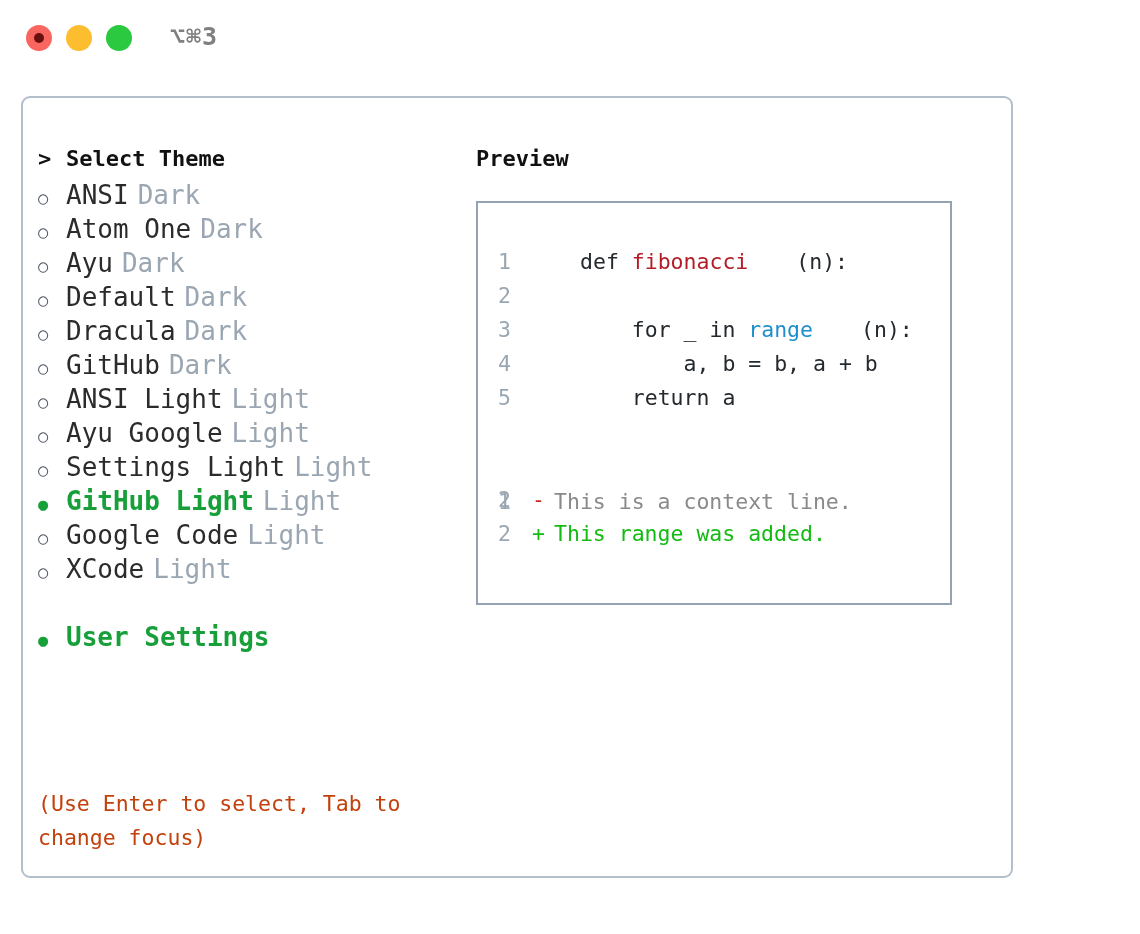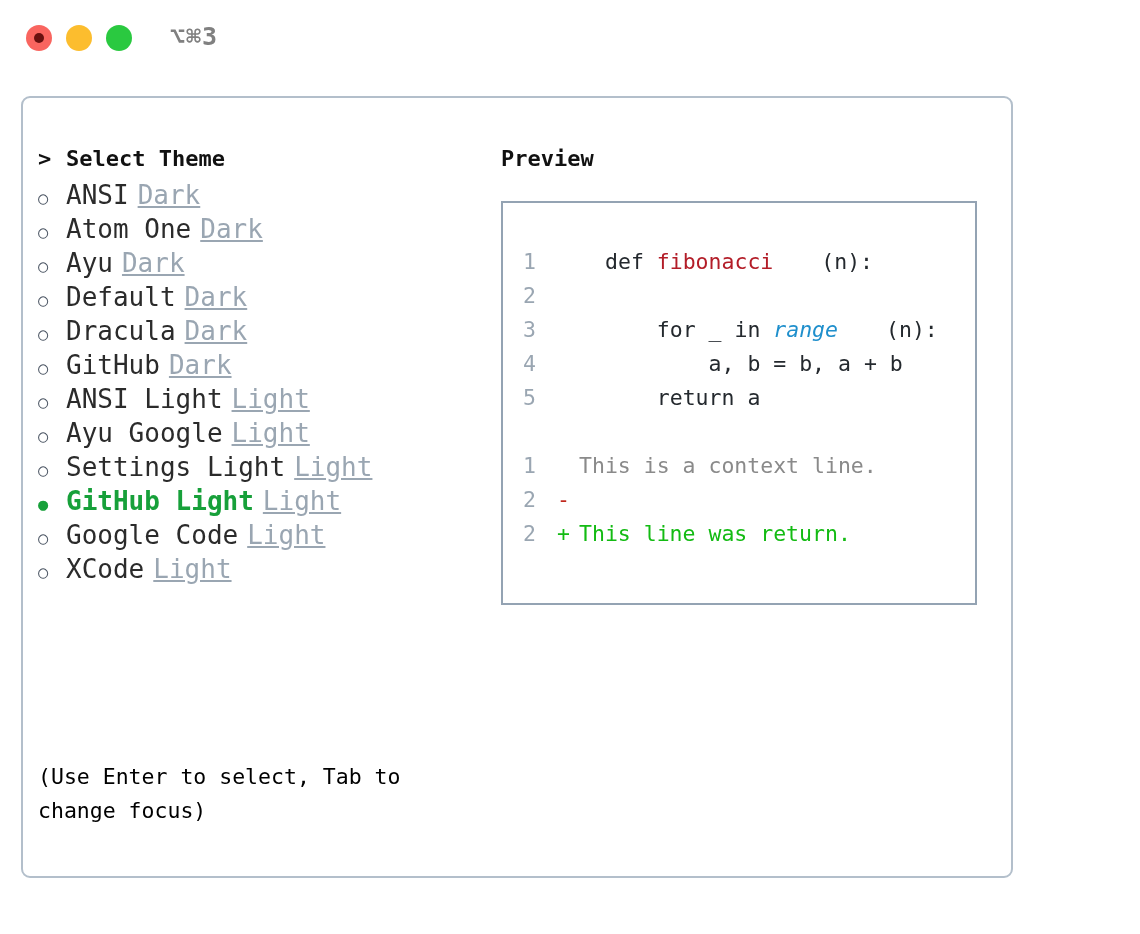--- a/index.html
+++ b/index.html
@@ -107,41 +107,40 @@
     color: #111111;
     font-size: 22px;
   }
   #header-row .marker { color: #111111; font-weight: bold; }
 
   .label { color: #2b2b2b; }
   .label.selected { color: #17a03a; font-weight: bold; }
   .variant {
     color: #9aa6b2;
     margin-left: 9px;
-    text-decoration: underline;
   }
 
   .spacer-row { height: 34px; }
 
   #apply-header .marker::before { content: ""; }
 
   #help-text {
     position: absolute;
     left: 15px;
-    top: 662px;
+    top: 689px;
     width: 412px;
     font-size: 21.5px;
     line-height: 34px;
-    color: #000000;
+    color: #c2410c;
   }
 
   
   #right-col {
     position: absolute;
-    left: 478px;
+    left: 453px;
     top: 48px;
   }
   #preview-title {
     font-size: 22px;
     font-weight: bold;
     color: #111111;
     margin: 0 0 30px 0;
     white-space: pre;
   }
   #preview-box {
@@ -164,29 +163,29 @@
     width: 26px;
     flex: 0 0 26px;
     color: #9aa6b2;
     text-align: left;
   }
   .codetext { color: #24292e; }
   .gutter-gap { width: 8px; flex: 0 0 8px; }
 
   .tok-fn    { color: #b31d28; }
   .tok-num   { color: #0e8080; }
-  .tok-blue  { color: #1f8fcc; font-style: italic; }
+  .tok-blue  { color: #1f8fcc; }
   .tok-plain { color: #24292e; margin-left: 48px; }
 
   .diff-mark {
     width: 22px;
     flex: 0 0 22px;
     display: inline-block;
   }
-  .diff-ctx  { color: #8a8a8a; }
+  .diff-ctx  { color: #8a8a8a; margin-top: 36px; }
   .diff-del  { color: #c0271c; }
   .diff-add  { color: #13bb13; }
 
   .blank-line { height: 34px; }
 </style>
 </head>
 <body>
 
 <div id="window">
 
@@ -238,20 +237,23 @@
       </div>
       <div class="row">
         <span class="marker bullet-hollow"></span><span class="label">Google Code</span><span class="variant">Light</span>
       </div>
       <div class="row">
         <span class="marker bullet-hollow"></span><span class="label">XCode</span><span class="variant">Light</span>
       </div>
 
       <div class="spacer-row"></div>
 
+      <div class="row">
+        <span class="marker bullet-filled sel"></span><span class="label selected">User Settings</span>
+      </div>
     </div>
 
     <div id="help-text">(Use Enter to select, Tab to change focus)</div>
 
     <div id="right-col">
       <div id="preview-title">Preview</div>
 
       <div id="preview-box">
 
         <div class="code-line">
@@ -276,20 +278,20 @@
 
         <div class="blank-line"></div>
 
         <div class="code-line">
           <span class="lineno">1</span><span class="gutter-gap"></span><span class="diff-mark diff-ctx"> </span><span class="diff-ctx">This is a context line.</span>
         </div>
         <div class="code-line">
           <span class="lineno">2</span><span class="gutter-gap"></span><span class="diff-mark diff-del">-</span>
         </div>
         <div class="code-line">
-          <span class="lineno">2</span><span class="gutter-gap"></span><span class="diff-mark diff-add">+</span><span class="diff-add">This line was return.</span>
+          <span class="lineno">2</span><span class="gutter-gap"></span><span class="diff-mark diff-add">+</span><span class="diff-add">This range was added.</span>
         </div>
 
       </div>
     </div>
 
   </div>
 </div>
 
 </body></html>

